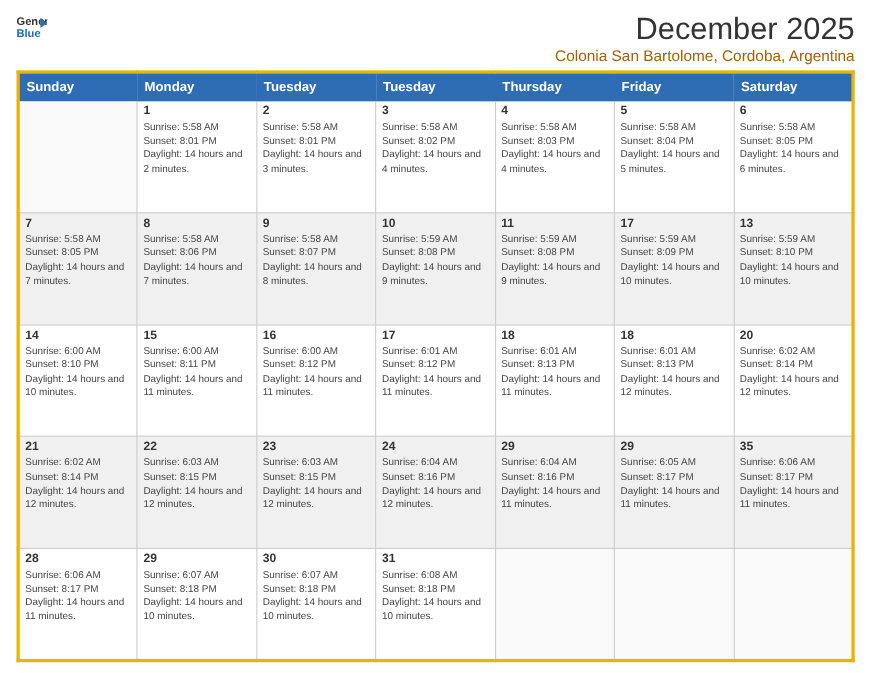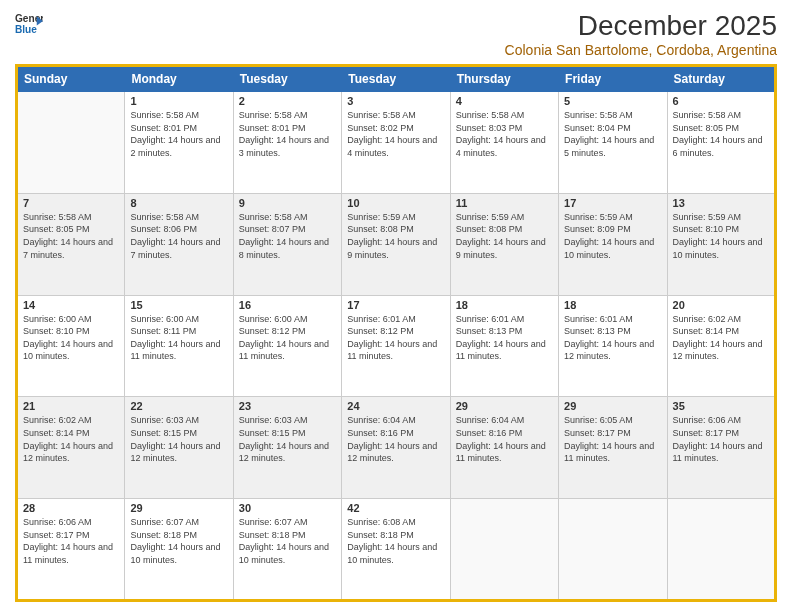--- a/index.html
+++ b/index.html
@@ -362,21 +362,21 @@
         </td>
           <td>
           <span class="day-number">30</span>
           <div class="day-info">
             Sunrise: 6:07 AM<br>
             Sunset: 8:18 PM<br>
             Daylight: 14 hours and 10 minutes.
           </div>
         </td>
           <td>
-          <span class="day-number">42</span>
+          <span class="day-number">31</span>
           <div class="day-info">
             Sunrise: 6:08 AM<br>
             Sunset: 8:18 PM<br>
             Daylight: 14 hours and 10 minutes.
           </div>
         </td>
           <td class="empty-cell"></td>
           <td class="empty-cell"></td>
           <td class="empty-cell"></td>
         </tr>

